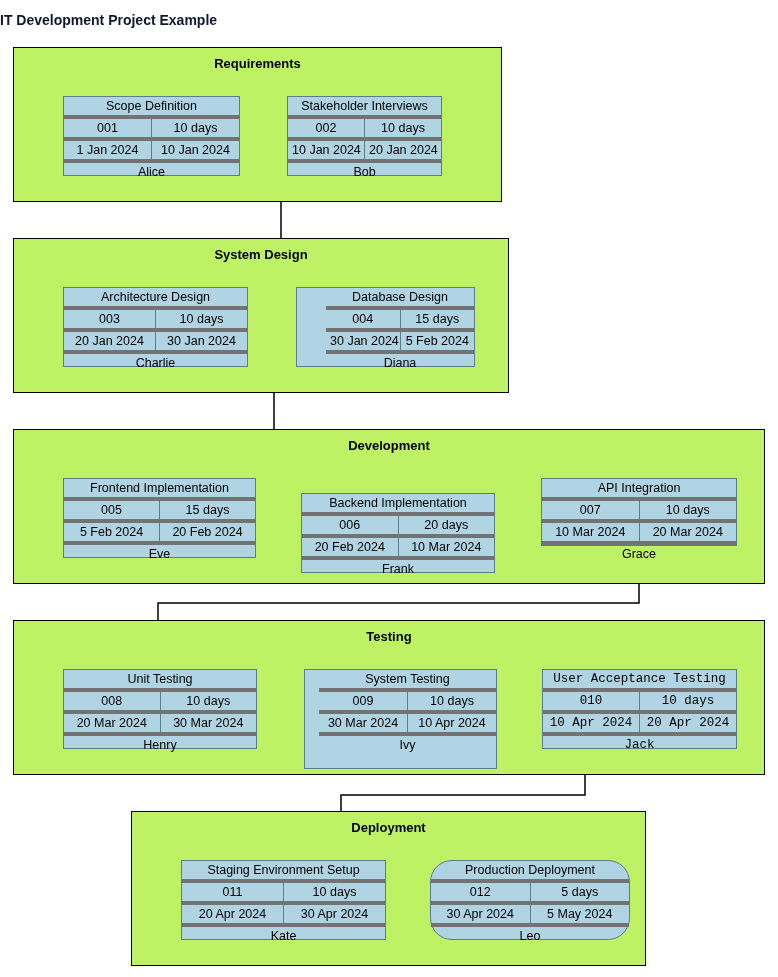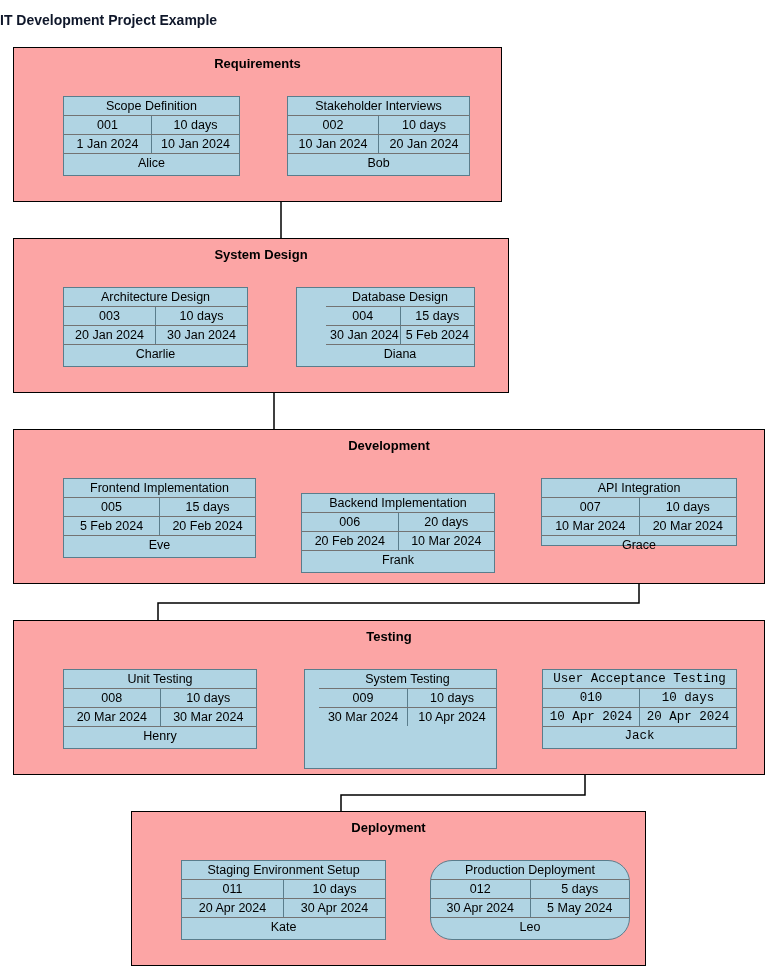--- a/index.html
+++ b/index.html
@@ -20,21 +20,21 @@
     top: 12px;
     left: 0;
     width: 716px;
     font-size: 14px;
     font-weight: bold;
     color: #0f172a;
   }
   .group {
     position: absolute;
     border: 1.5px solid #000;
-    background: #fca5a5;
+    background: #bef264;
     box-sizing: border-box;
   }
   .group-title {
     position: absolute;
     top: 8px;
     left: 0;
     width: 100%;
     text-align: center;
     font-size: 13px;
     font-weight: bold;
@@ -43,21 +43,21 @@
   .node {
     position: absolute;
     background: #b0d4e3;
     border: 1px solid #5a7d8c;
     box-sizing: border-box;
     font-size: 12.5px;
     color: #000;
   }
   .node .row {
     display: flex;
-    border-bottom: 1px solid #737373;
+    border-bottom: 4px solid #737373;
   }
   .node .row:last-child { border-bottom: none; }
   .node .cell {
     flex: 1 1 0;
     text-align: center;
     padding: 2px 4px;
     white-space: nowrap;
     overflow: hidden;
   }
   .node .cell.split-left { border-right: 1px solid #5a7d8c; }
@@ -122,21 +122,21 @@
     </div>
     <div class="row">
       <div class="cell split-left">1 Jan 2024</div>
       <div class="cell">10 Jan 2024</div>
     </div>
     <div class="row">
       <div class="cell owner">Alice</div>
     </div>
   </div>
 
-  <div class="node" style="left:287px; top:96px; width:183px; height:80px;">
+  <div class="node" style="left:287px; top:96px; width:155px; height:80px;">
     <div class="row">
       <div class="cell name">Stakeholder Interviews</div>
     </div>
     <div class="row">
       <div class="cell split-left">002</div>
       <div class="cell">10 days</div>
     </div>
     <div class="row">
       <div class="cell split-left">10 Jan 2024</div>
       <div class="cell">20 Jan 2024</div>
@@ -265,20 +265,23 @@
       <div class="cell name">System Testing</div>
     </div>
     <div class="row">
       <div class="cell split-left">009</div>
       <div class="cell">10 days</div>
     </div>
     <div class="row">
       <div class="cell split-left">30 Mar 2024</div>
       <div class="cell">10 Apr 2024</div>
     </div>
+    <div class="row">
+      <div class="cell owner">Ivy</div>
+    </div>
   </div>
 
   <div class="node" style="left:542px; top:669px; width:195px; height:80px;font-family:Liberation Mono, monospace;">
     <div class="row">
       <div class="cell name">User Acceptance Testing</div>
     </div>
     <div class="row">
       <div class="cell split-left">010</div>
       <div class="cell">10 days</div>
     </div>

